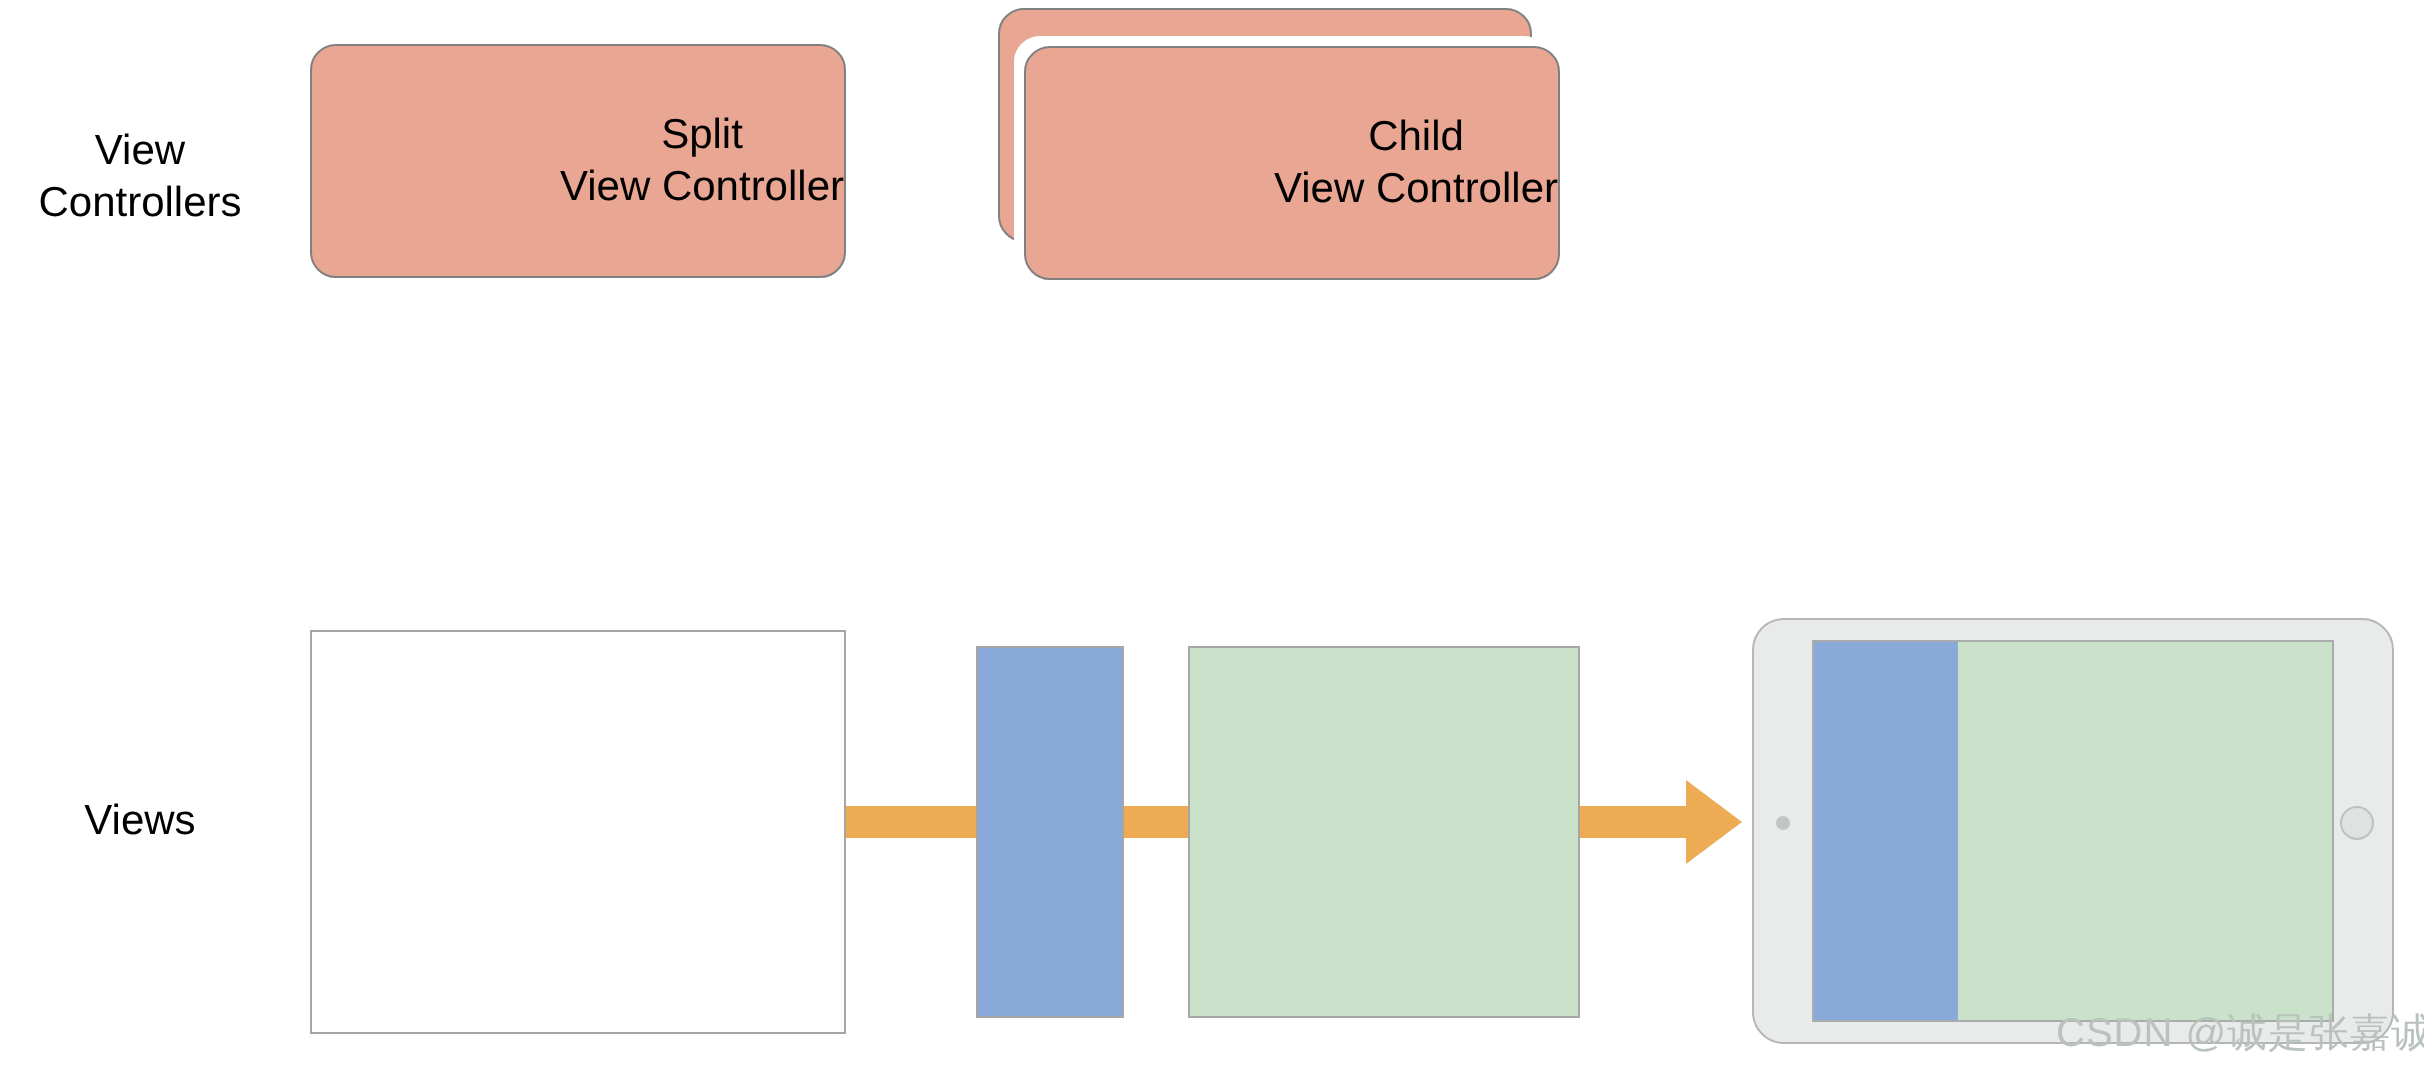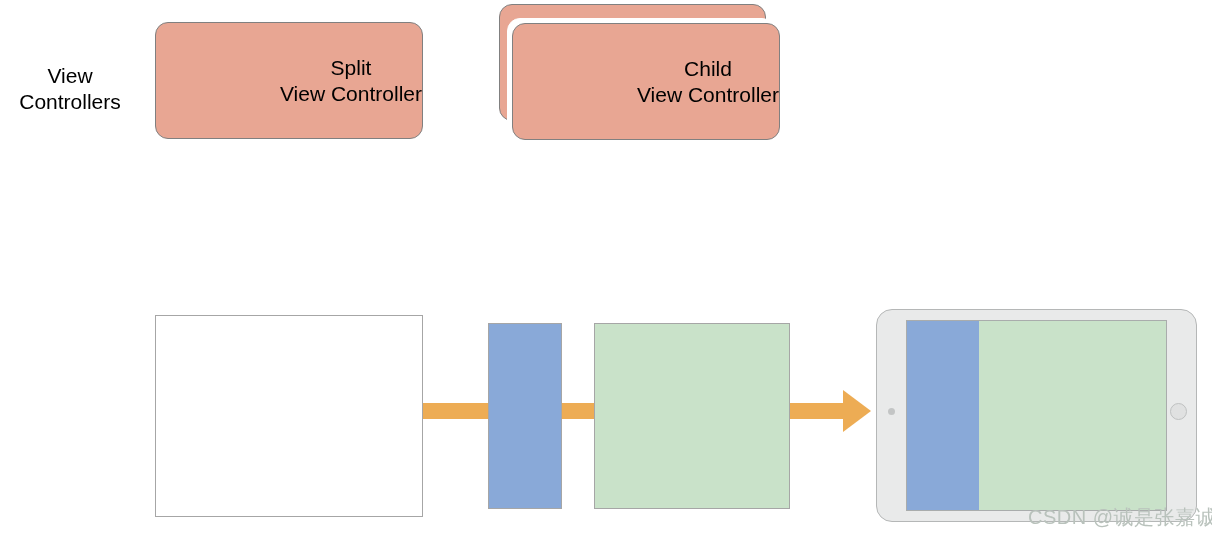--- a/index.html
+++ b/index.html
@@ -219,20 +219,21 @@
   }
 </style>
 </head>
 <body>
 
 <div id="canvas">
 
   <div class="row-label" id="label-view-controllers">View
 Controllers</div>
 
+  <div class="row-label" id="label-views">Views</div>
 
   <div class="vc-card" id="split-view-controller">
     <span class="vc-card-text">Split
 View Controller</span>
   </div>
 
   <div id="child-view-controller-stack">
     <div class="vc-card" id="child-view-controller-back"></div>
     <div id="child-view-controller-gap"></div>
     <div class="vc-card" id="child-view-controller-front">

